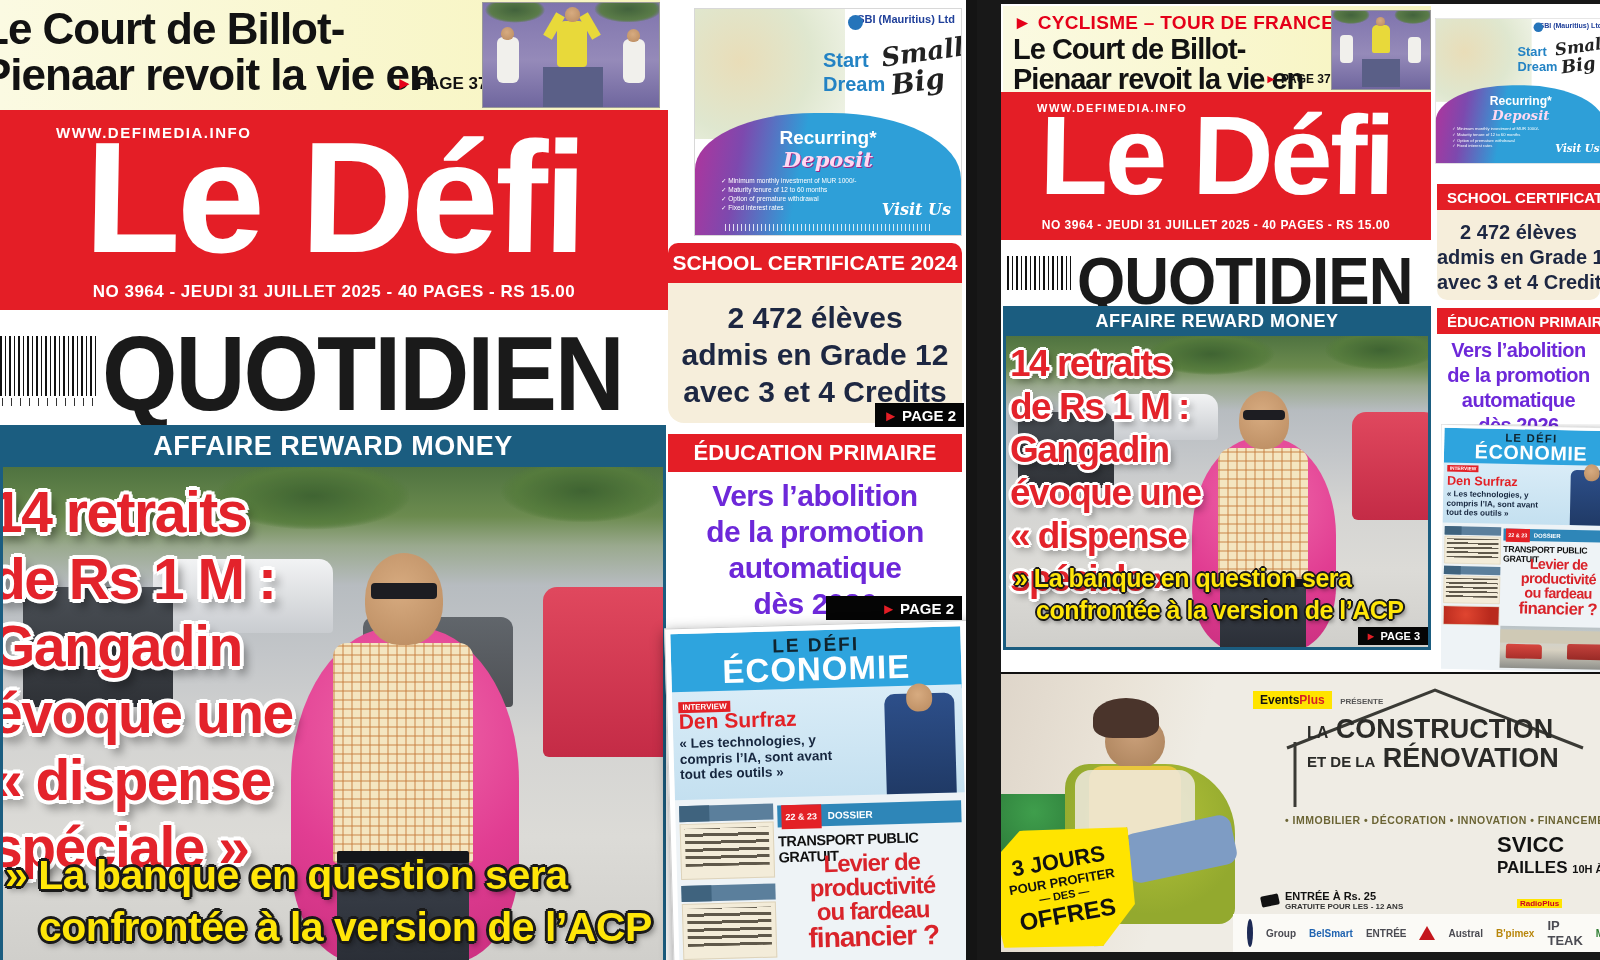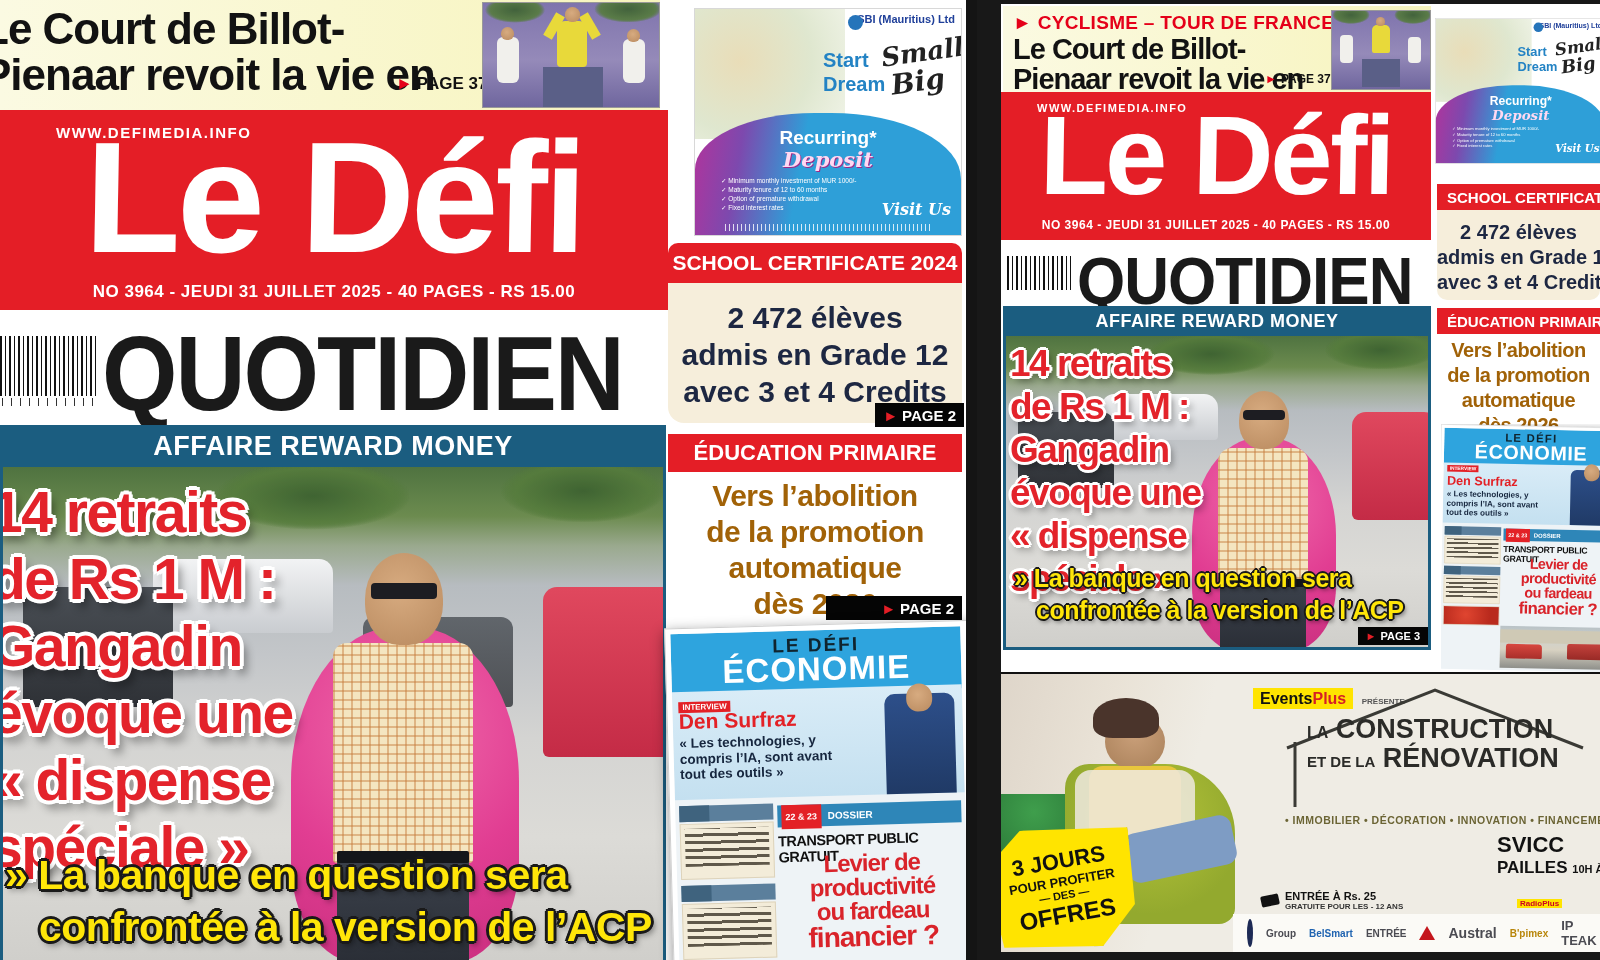--- a/index.html
+++ b/index.html
@@ -42,21 +42,21 @@
   .red-headline{color:#e3232b;font-weight:900;letter-spacing:-1.5px;white-space:nowrap;}
   .ol3{text-shadow:-3px -3px 0 #fff,3px -3px 0 #fff,-3px 3px 0 #fff,3px 3px 0 #fff,-4px 0 0 #fff,4px 0 0 #fff,0 -4px 0 #fff,0 4px 0 #fff,6px 8px 10px rgba(0,0,0,.45);}
   .ol2{text-shadow:-2px -2px 0 #fff,2px -2px 0 #fff,-2px 2px 0 #fff,2px 2px 0 #fff,-3px 0 0 #fff,3px 0 0 #fff,0 -3px 0 #fff,0 3px 0 #fff,4px 5px 7px rgba(0,0,0,.45);}
   .strap{color:#ffe609;font-weight:900;letter-spacing:-.5px;white-space:nowrap;}
   .olb2{text-shadow:-2px -2px 0 #1a1a1a,2px -2px 0 #1a1a1a,-2px 2px 0 #1a1a1a,2px 2px 0 #1a1a1a,-3px 0 0 #1a1a1a,3px 0 0 #1a1a1a,0 -3px 0 #1a1a1a,0 3px 0 #1a1a1a,3px 4px 6px rgba(0,0,0,.5);}
   .olb1{text-shadow:-1px -1px 0 #1a1a1a,1px -1px 0 #1a1a1a,-1px 1px 0 #1a1a1a,1px 1px 0 #1a1a1a,-2px 0 0 #1a1a1a,2px 0 0 #1a1a1a,0 -2px 0 #1a1a1a,0 2px 0 #1a1a1a,2px 3px 4px rgba(0,0,0,.5);}
   .page-tag{background:#050505;color:#fff;font-weight:900;display:flex;align-items:center;justify-content:flex-end;gap:4px;padding:0 8px;}
   .page-tag .arr{color:#e41e26;}
   .red-band{background:#e41e26;color:#fff;font-weight:900;text-align:center;display:flex;align-items:center;justify-content:center;}
   .cream-box{background:#f6eedb;color:#1d2742;font-weight:800;text-align:center;}
-  .navy-headline{color:#a16207;font-weight:800;text-align:center;letter-spacing:-.5px;}
+  .navy-headline{color:#6d28d9;font-weight:800;text-align:center;letter-spacing:-.5px;}
 
   
   .sbi{background:#fff;border:1px solid #d8d8d8;overflow:hidden;}
   .sbi-photo{background:radial-gradient(circle at 30% 40%,#e9ddb8,#dfe7cf 55%,#f2f5ea);}
   .sbi-blob{background:linear-gradient(100deg,#b3339b 0%,#7d49ae 18%,#2e9fd8 40%,#2e9fd8 100%);border-radius:48% 52% 0 0/60px 70px;}
   .sbi-brand{color:#20409a;font-weight:900;}
   .sbi-start{color:#2383c4;font-weight:900;line-height:1.1;}
   .script{font-family:"DejaVu Serif","Liberation Serif",serif;font-style:italic;font-weight:700;}
   .sbi-bullets{list-style:none;margin:0;padding:0;color:#fff;}
   .sbi-bullets li::before{content:"✓ ";}
@@ -432,21 +432,21 @@
         <div class="abs" style="left:90px;top:96px;width:120px;height:86px;background:#efe9e0;border-radius:16px;opacity:.85;"></div>
         <div class="abs" style="left:140px;top:150px;width:110px;height:50px;background:#7e9cc4;border-radius:12px;transform:rotate(-12deg);"></div>
         <div class="abs hex" style="left:4px;top:150px;width:148px;height:128px;">
           <div style="font-size:22px;">3 JOURS</div>
           <div style="font-size:13px;">POUR PROFITER</div>
           <div style="font-size:11px;">— DES —</div>
           <div style="font-size:24px;">OFFRES</div>
         </div>
       </div>
       <div class="abs" style="left:268px;top:16px;">
-        <span class="events-logo" style="font-size:16px;margin-top:48px;"><span style="color:#111;">Events</span><span style="color:#d61f26;">Plus</span></span>
+        <span class="events-logo" style="font-size:12px;margin-top:48px;"><span style="color:#111;">Events</span><span style="color:#d61f26;">Plus</span></span>
         <span style="font-size:8px;color:#555;font-weight:700;margin-left:4px;">PRÉSENTE</span>
       </div>
 
       <svg class="abs" style="left:300px;top:8px;" width="300" height="130" viewBox="0 0 300 130">
         <polyline points="10,60 10,125" stroke="#3a3a35" stroke-width="3" fill="none"></polyline>
         <polyline points="2,66 150,8 298,66" stroke="#3a3a35" stroke-width="3" fill="none"></polyline>
       </svg>
       <div class="abs house-title" style="left:322px;top:42px;width:280px;">
         <div style="font-size:27px;font-weight:900;margin-top:-2px;"><span style="font-size:16px;font-weight:700;">LA</span> <span>CONSTRUCTION</span></div>
         <div style="font-size:27px;font-weight:900;margin-top:-2px;"><span style="font-size:15px;font-weight:700;">ET DE LA</span> <span>RÉNOVATION</span></div>
@@ -473,21 +473,21 @@
       <div class="abs" style="left:532px;top:218px;">
         <span class="chipY" style="font-size:8px;color:#c02;">RadioPlus</span>
         <span class="chipY" style="font-size:8px;color:#06c;">TéléPlus</span>
       </div>
       <div class="abs" style="left:248px;top:240px;width:369px;height:38px;background:#fbfaf6;display:flex;align-items:center;gap:13px;padding-left:14px;box-sizing:border-box;">
         <span style="width:22px;height:22px;border:3px solid #1d2a55;border-radius:50%;display:inline-block;"></span>
         <span class="sponsor" style="font-size:10px;">Group</span>
         <span class="sponsor" style="font-size:10px;color:#1f63b0;">BelSmart</span>
         <span class="sponsor" style="font-size:10px;">ENTRÉE</span>
         <span style="width:0;height:0;border-left:8px solid transparent;border-right:8px solid transparent;border-bottom:14px solid #c4161c;display:inline-block;"></span>
-        <span class="sponsor" style="font-size:14px;">Austral</span>
+        <span class="sponsor" style="font-size:10px;">Austral</span>
         <span class="sponsor" style="font-size:10px;color:#b8860b;">B'pimex</span>
         <span class="sponsor" style="font-size:13px;">IP TEAK</span>
         <span class="sponsor" style="font-size:10px;color:#2e7d32;">MEDIS</span>
 
       </div>
     </div>
 
    </div>
   </section>
 </div>

